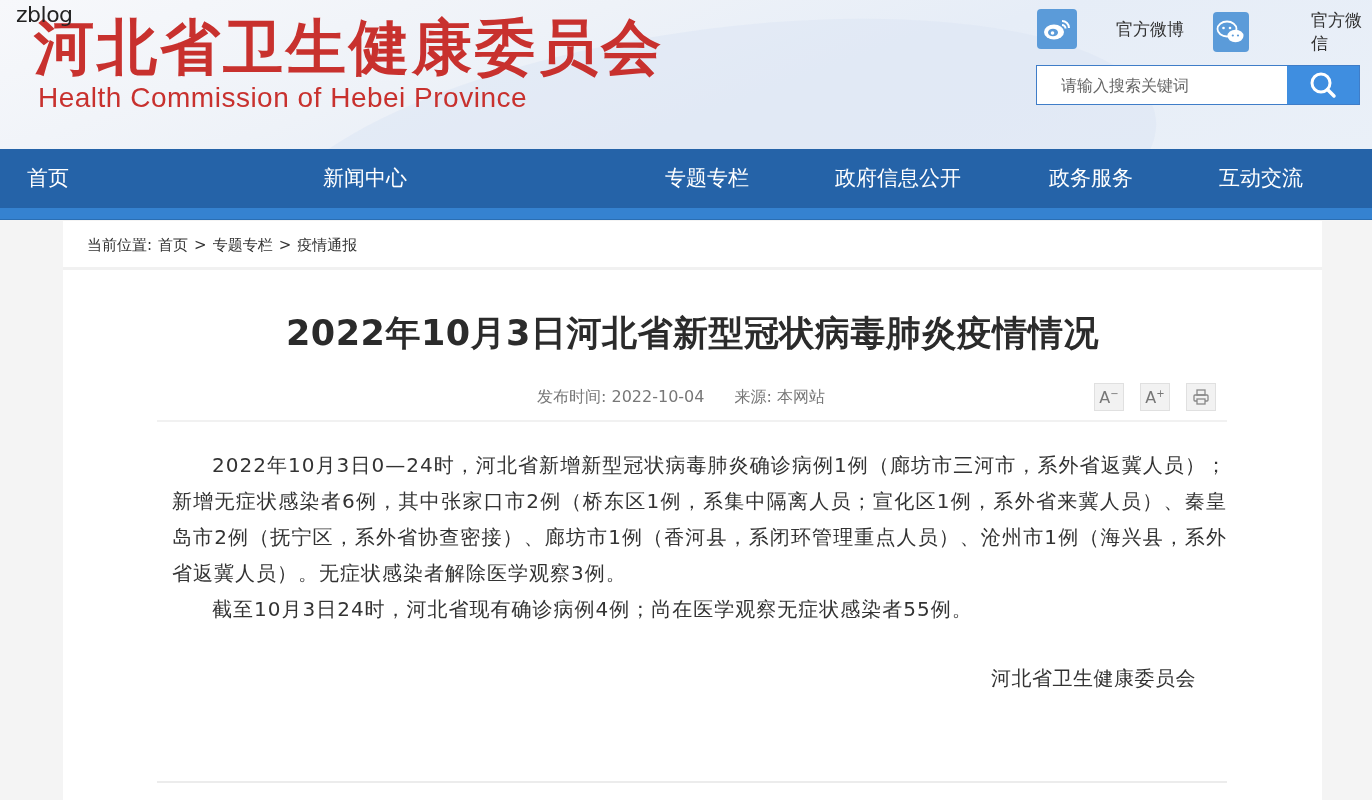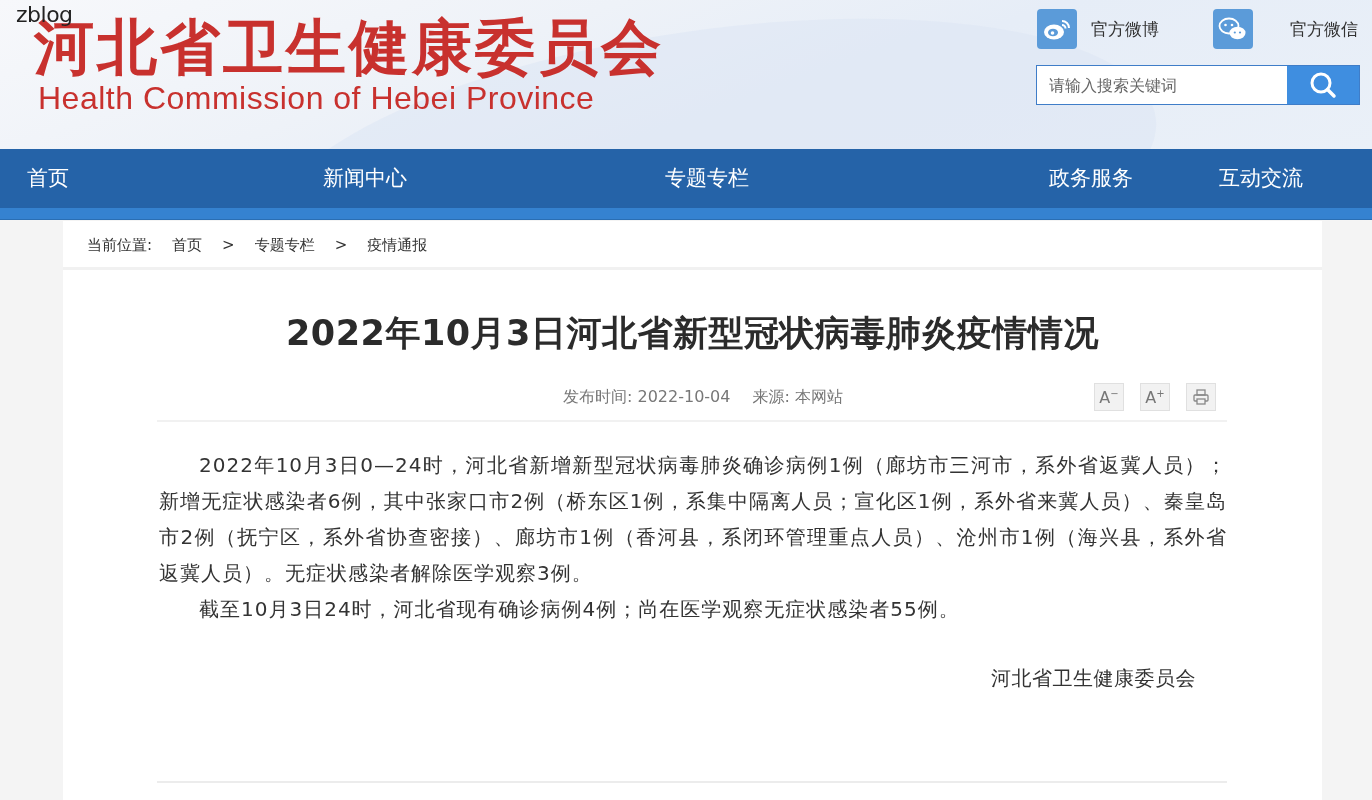--- a/index.html
+++ b/index.html
@@ -23,38 +23,38 @@
       position: absolute; left: 16px; top: 0; font-size: 22px; color: #222;
       font-family: "DejaVu Sans", sans-serif; z-index: 5; line-height: 30px;
       letter-spacing: -0.5px;
     }
     .logo-cn {
       position: absolute; left: 34px; top: 12px; font-size: 60px; font-weight: bold;
       color: #c8312e; letter-spacing: 3px; line-height: 70px; z-index: 2;
       font-family: "DejaVu Sans", sans-serif;
     }
     .logo-en {
-      position: absolute; left: 38px; top: 80px; font-size: 32px; color: #c8312e;
+      position: absolute; left: 38px; top: 80px; font-size: 28px; color: #c8312e;
       line-height: 36px; z-index: 2; font-family: "Liberation Sans", sans-serif;
       letter-spacing: 0.5px;
     }
     .social { position: absolute; top: 9px; z-index: 2; display: flex; align-items: center; }
     .social .ico {
       width: 40px; height: 40px; background: #5b9bd9; border-radius: 4px;
       display: flex; align-items: center; justify-content: center;
     }
-    .social .lbl { font-size: 17px; color: #333; margin-left: 14px; }
+    .social .lbl { font-size: 17px; color: #333; margin-left: 39px; }
     .weibo { left: 1037px; }
     .wechat { left: 1213px; gap: 23px; }
     .search {
       position: absolute; left: 1036px; top: 65px; width: 324px; height: 40px;
       border: 1px solid #3f7dc8; background: #fff; display: flex; z-index: 2;
     }
     .search input {
-      flex: 1; border: none; outline: none; font-size: 16px; padding-left: 12px;
+      flex: 1; border: none; outline: none; font-size: 16px; padding-left: 24px;
       color: #666; font-family: "DejaVu Sans", sans-serif; background: #fff;
     }
     .search input::placeholder { color: #666; }
     .search .btn {
       width: 72px; height: 100%; background: #3f8ee0; display: flex;
       align-items: center; justify-content: center; cursor: pointer;
     }
     .nav {
       position: absolute; left: 0; top: 149px; width: 1372px; height: 59px;
       background: #2563a8; display: flex; align-items: center;
@@ -66,50 +66,50 @@
     .nav a {
       position: absolute; top: 0; height: 59px; line-height: 59px; color: #fff;
       font-size: 21px; text-decoration: none; white-space: nowrap;
     }
     .container {
       position: absolute; left: 63px; top: 221px; width: 1259px; height: 579px;
       background: #fff;
     }
     .breadcrumb {
       position: absolute; left: 24px; top: 13px; font-size: 15px; color: #333;
-      line-height: 22px; display: flex; gap: 20px;
+      line-height: 22px; display: flex; gap: 6px;
     }
     .breadcrumb a { color: #333; text-decoration: none; }
     .bc-divider {
       position: absolute; left: 0; top: 46px; width: 1259px; height: 3px; background: #f1f1f1;
     }
     .title {
       position: absolute; left: 0; top: 90px; width: 1259px; text-align: center;
       font-size: 35px; color: #2b2b2b; line-height: 44px; letter-spacing: 0.5px;
     }
     .meta {
-      position: absolute; left: 500px; top: 165px; font-size: 16px; color: #777;
-      line-height: 22px; display: flex; gap: 22px; justify-content: center;
+      position: absolute; left: 474px; top: 165px; font-size: 16px; color: #777;
+      line-height: 22px; display: flex; gap: 30px; justify-content: center;
     }
     .tools { position: absolute; left: 1031px; top: 162px; display: flex; gap: 16px; }
     .tool {
       width: 30px; height: 28px; background: #f2f2f2; border: 1px solid #e0e0e0;
       display: flex; align-items: center; justify-content: center;
       font-size: 16px; color: #777; cursor: pointer; font-family: "DejaVu Sans", sans-serif;
     }
     .tool sup { font-size: 10px; margin-top: -8px; }
     .meta-divider {
       position: absolute; left: 94px; top: 199px; width: 1070px; height: 2px; background: #f1f1f1;
     }
     .body {
       position: absolute; left: 96px; top: 226px; width: 1068px;
       font-size: 20px; color: #333; line-height: 36px; text-align: justify;
       letter-spacing: 1px;
     }
-    .body p { text-indent: 2em; }
+    .body p { text-indent: 2em; margin-left: 13px; }
     .sign {
       position: absolute; left: 928px; top: 440px; font-size: 20px; color: #333;
       line-height: 34px; text-align: right; letter-spacing: 0.5px;
     }
     .sign div:nth-child(2) { padding-right: 14px; }
     .bottom-divider {
       position: absolute; left: 94px; top: 560px; width: 1070px; height: 2px; background: #ececec;
     }
   </style>
 </head>
@@ -156,20 +156,21 @@
     </div>
   </div>
 </div>
 
 <div class="watermark">zblog</div>
 
 <nav class="nav">
   <a style="left:27px">首页</a>
   <a style="left:323px">新闻中心</a>
   <a style="left:665px">专题专栏</a>
+  <a style="left:835px">政府信息公开</a>
   <a style="left:1049px">政务服务</a>
   <a style="left:1219px">互动交流</a>
 </nav>
 <div class="nav-strip"></div>
 
 <main class="container">
   <div class="breadcrumb">
     <span>当前位置:</span>
     <a href="#">首页</a>
     <span>&gt;</span>

